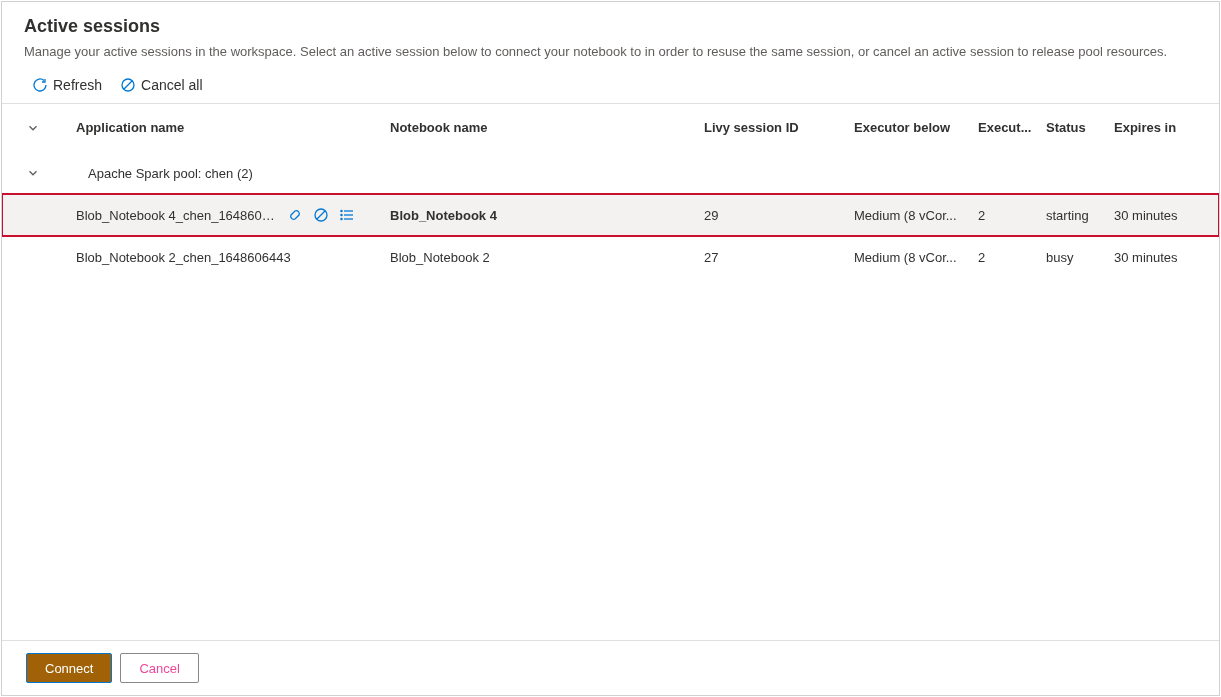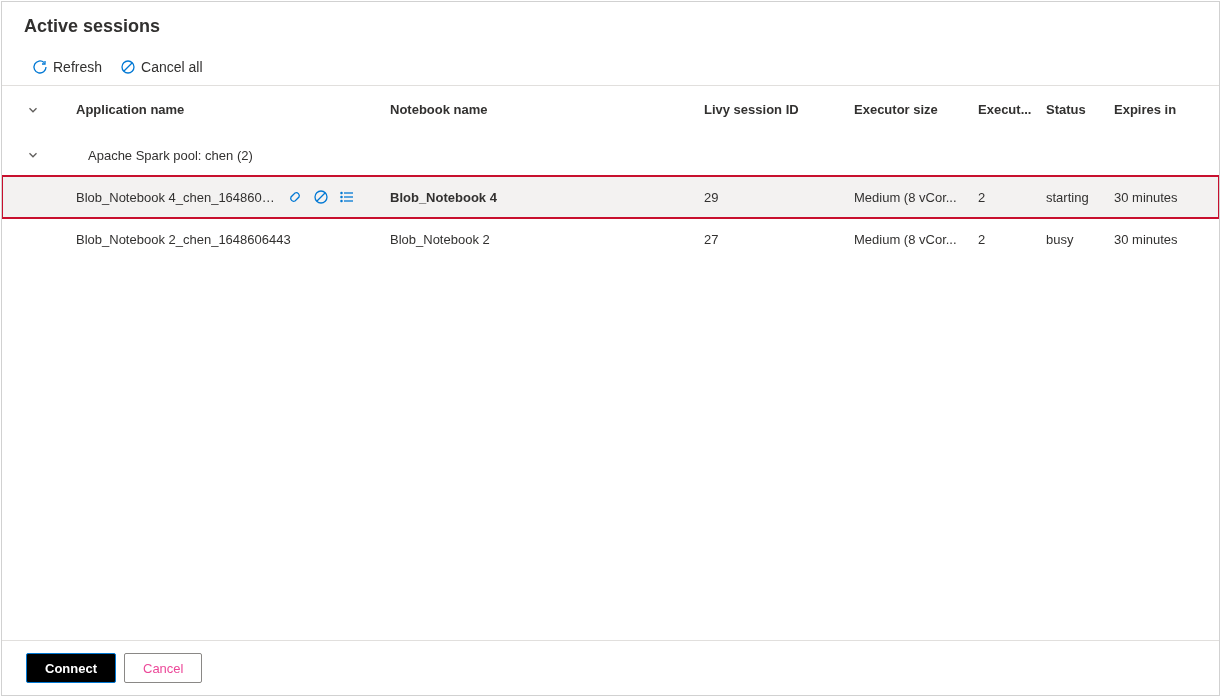--- a/index.html
+++ b/index.html
@@ -81,39 +81,40 @@
     }
     .btn {
       height: 30px;
       padding: 0 18px;
       font-size: 13px;
       border-radius: 2px;
       cursor: pointer;
       font-family: inherit;
     }
     .btn-primary {
-      background: #000000;
+      background: #a16207;
       color: #fff;
       border: 1px solid #0078d4;
-      font-weight: 700;
+      font-weight: 400;
     }
     .btn-secondary {
       background: #fff;
       color: #ec4899;
       border: 1px solid #8a8886;
     }
     .chev { width:14px; height:14px; color:#605e5c; }
     .bold { font-weight:600; }
   </style>
 </head>
 <body>
 
 <div class="panel">
   <div class="header">
     <div class="title">Active sessions</div>
+    <div class="subtitle">Manage your active sessions in the workspace. Select an active session below to connect your notebook to in order to resuse the same session, or cancel an active session to release pool resources.</div>
   </div>
 
   <div class="toolbar">
     <div class="tool-btn">
       <svg width="16" height="16" viewBox="0 0 16 16" fill="none" stroke="currentColor" stroke-width="1.3">
           <path d="M14 8a6 6 0 1 1-2-4.5"></path>
           <path d="M13 2v3h-3"></path>
         </svg>
       <span>Refresh</span>
     </div>
@@ -129,21 +130,21 @@
   <div class="grid">
     <div class="row head-row">
       <div class="c-exp">
         <svg class="chev" viewBox="0 0 16 16" fill="none" stroke="currentColor" stroke-width="1.5">
             <path d="M4 6l4 4 4-4"></path>
           </svg>
       </div>
       <div class="c-app">Application name</div>
       <div class="c-note">Notebook name</div>
       <div class="c-livy">Livy session ID</div>
-      <div class="c-exec">Executor size</div>
+      <div class="c-exec">Executor below</div>
       <div class="c-execn">Execut...</div>
       <div class="c-stat">Status</div>
       <div class="c-exp2">Expires in</div>
     </div>
 
     <div class="row group-row">
       <div class="c-exp">
         <svg class="chev" viewBox="0 0 16 16" fill="none" stroke="currentColor" stroke-width="1.5">
             <path d="M4 6l4 4 4-4"></path>
           </svg>

